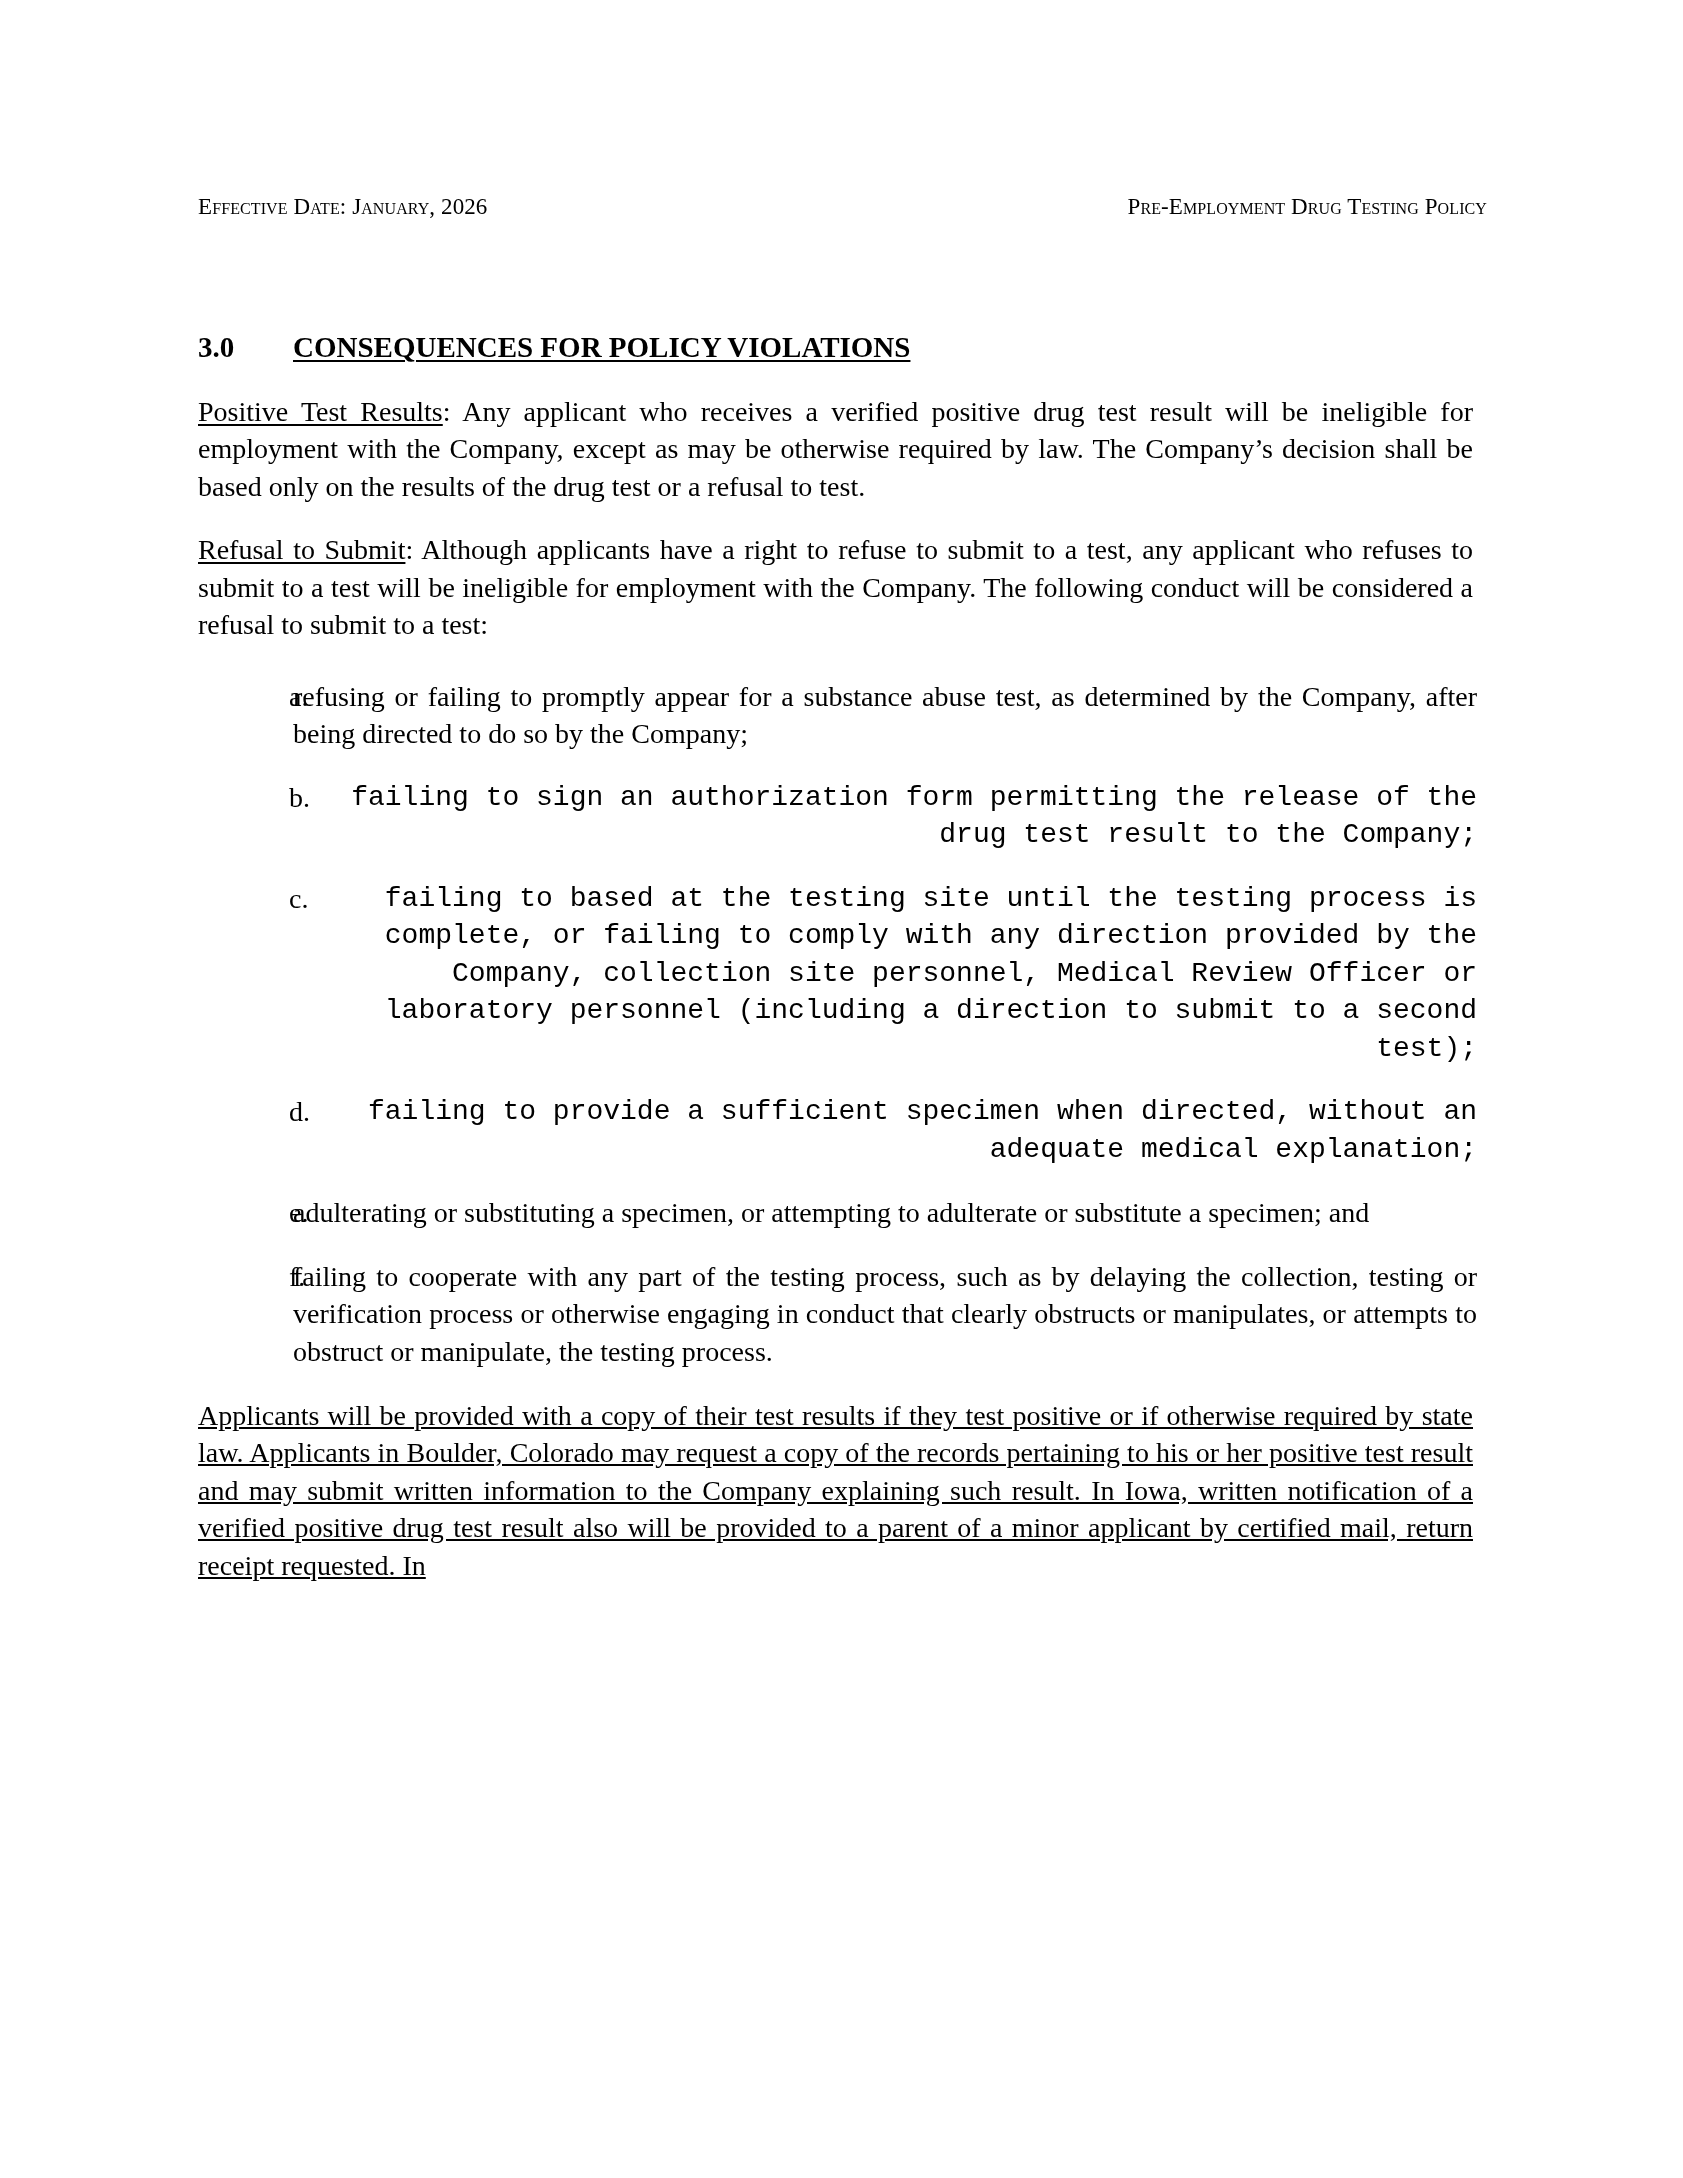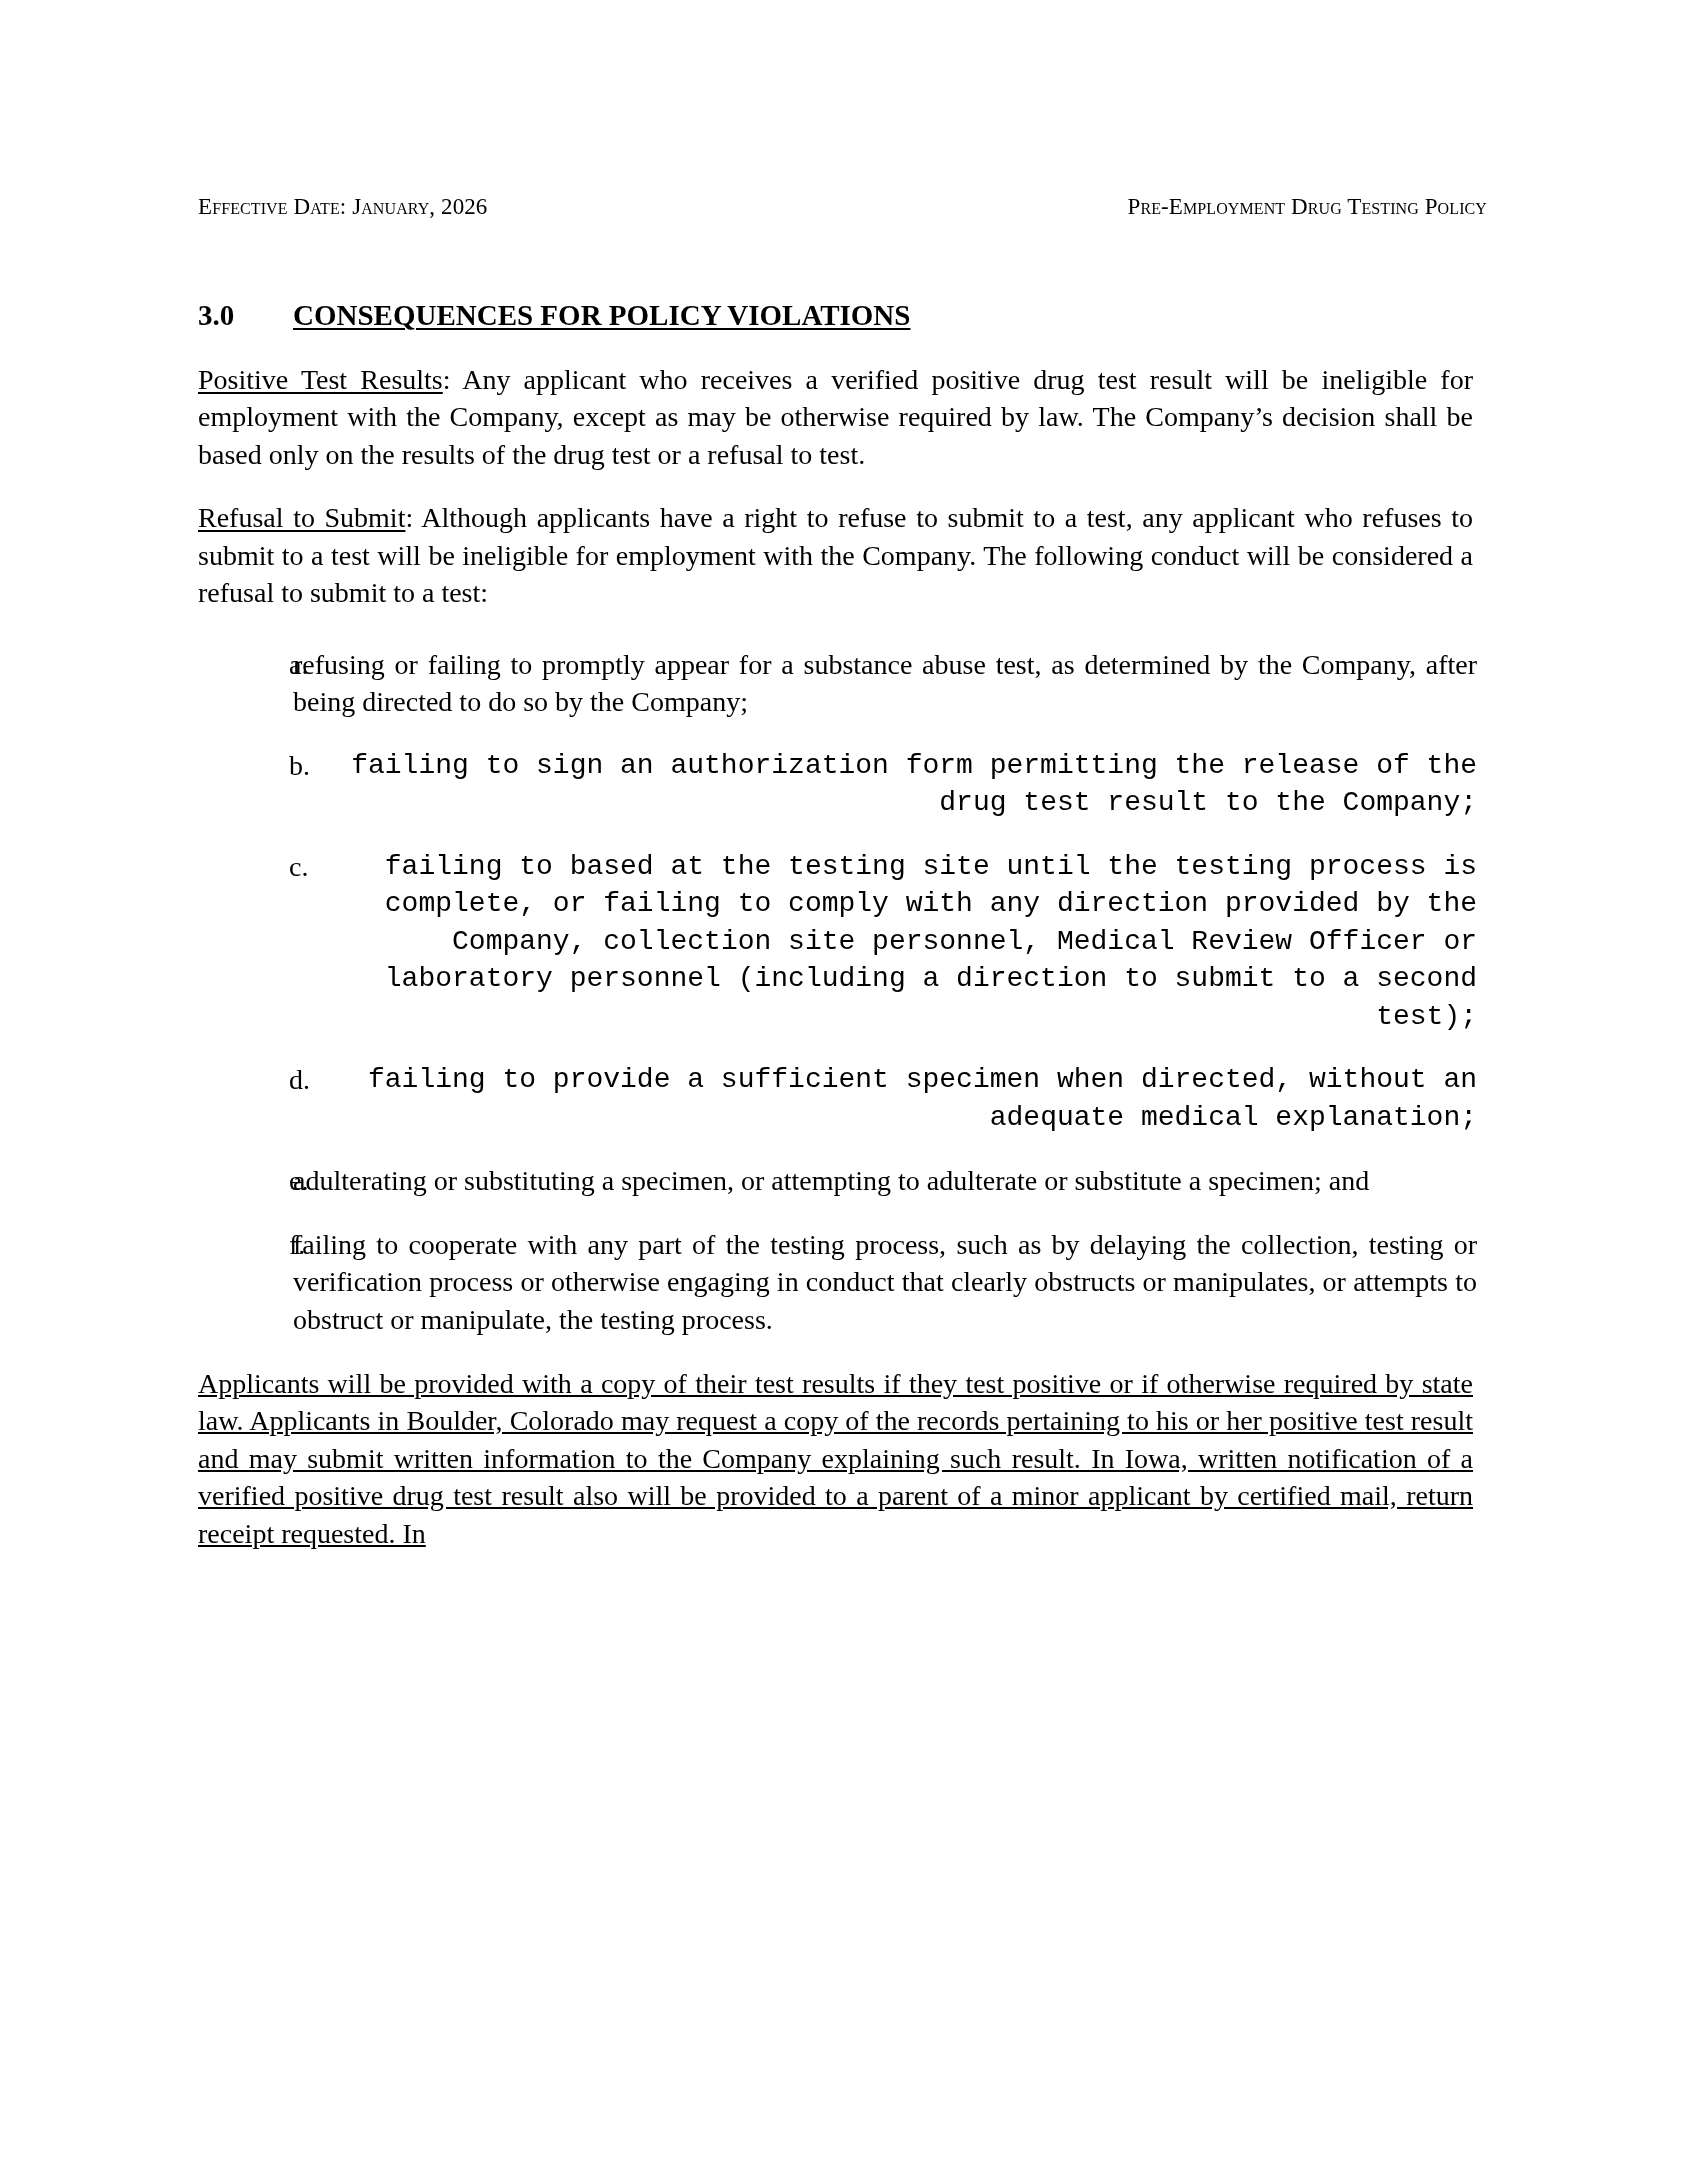--- a/index.html
+++ b/index.html
@@ -45,20 +45,21 @@
   }
 
   
   .section-heading {
     display: flex;
     align-items: flex-start;
     font-weight: bold;
     font-size: 29px;
     line-height: 1.30;
     margin-bottom: 26px;
+    margin-top: 32px;
   }
   .section-num {
     width: 95px;
     flex: 0 0 95px;
     font-weight: bold;
   }
   .section-title {
     flex: 1 1 auto;
     text-decoration: underline;
     text-underline-offset: 3px;

